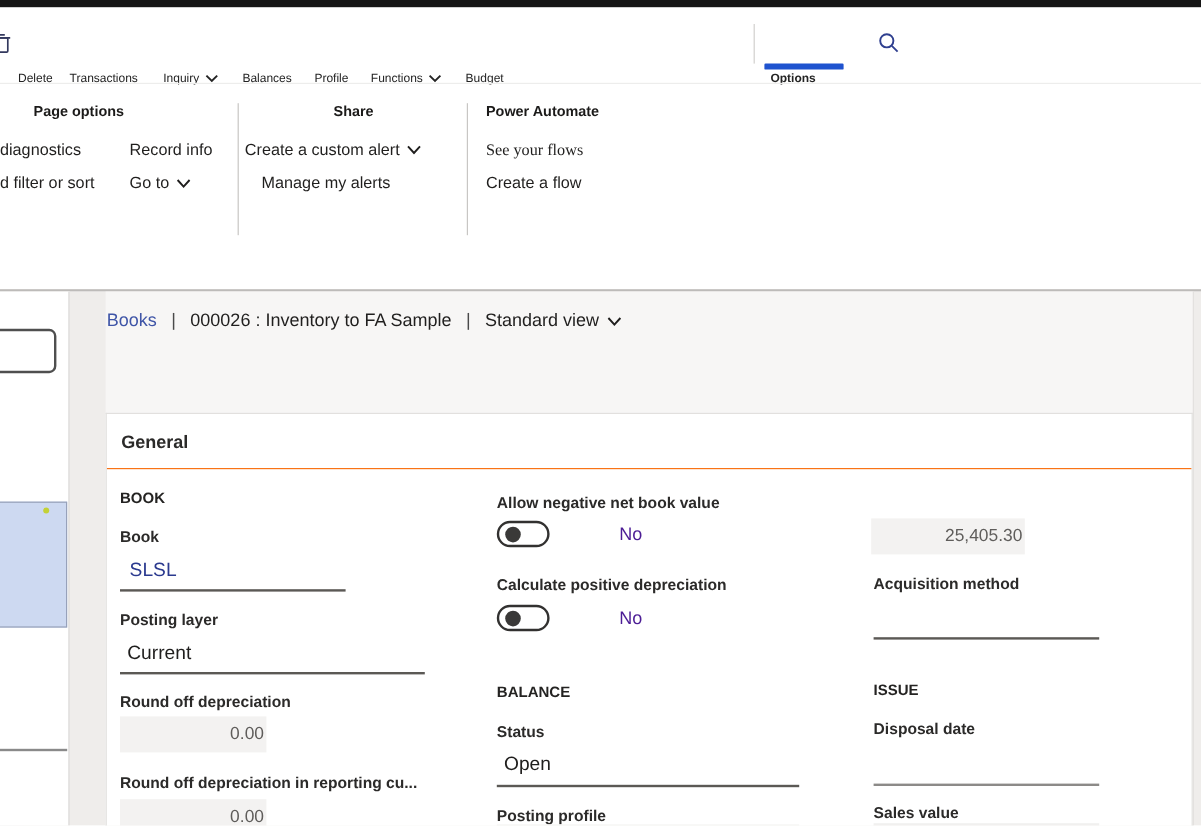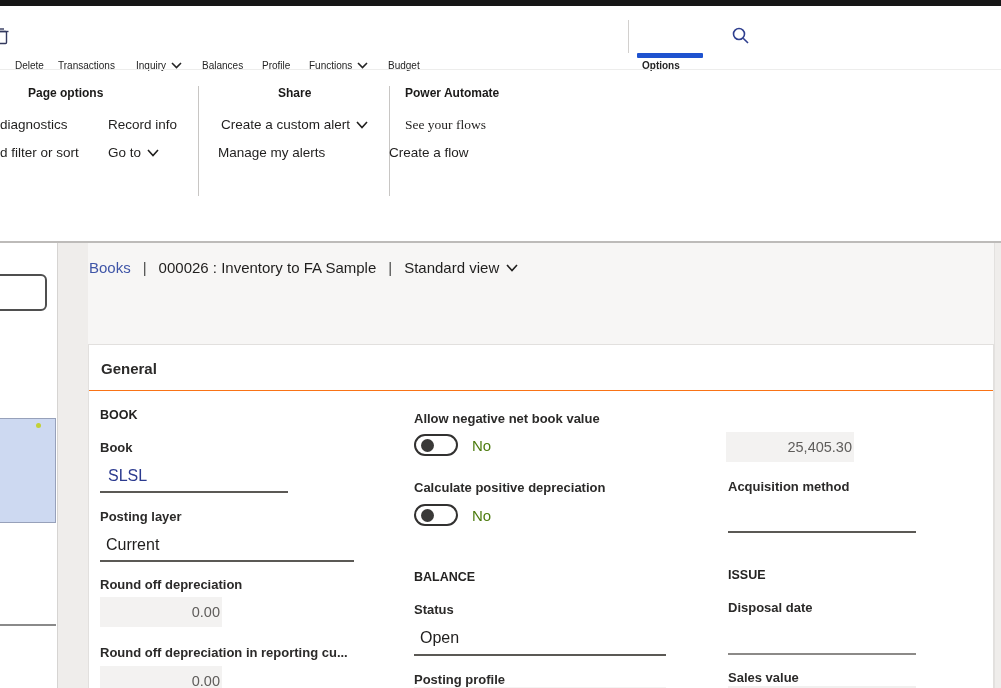--- a/index.html
+++ b/index.html
@@ -49,21 +49,21 @@
   .val{font-size:16px;color:#1f1e1d;white-space:nowrap;}
   .val.link{color:#2b3a8f;}
   .u-line{height:2px;background:#5b5955;}
   .u-line.light{background:#8c8a88;height:1.5px;}
   .ro-box{background:#f3f2f1;height:30px;line-height:30px;text-align:right;padding-right:2px;box-sizing:border-box;font-size:14.5px;color:#5f5d5b;}
   .ro-sliver{background:#f1f0ef;height:30px;}
 
   
   .toggle{width:44px;height:22px;border:2px solid #323130;border-radius:12px;background:#fff;box-sizing:border-box;cursor:pointer;}
   .knob{position:absolute;left:5px;top:2.5px;width:13px;height:13px;border-radius:50%;background:#3a3938;}
-  .tog-lbl{font-size:15px;color:#4d7c0f;}
+  .tog-lbl{font-size:15px;color:#4c1d95;margin-left:44px;}
 
   svg{display:block;}
 </style>
 </head>
 <body>
 
 <div class="screen">
 
   <div class="abs topstrip"></div>
 
@@ -133,39 +133,39 @@
     <span class="chev">
       <svg width="12" height="8" viewBox="0 0 12 8">
           <polyline points="1,1 6,6.5 11,1" fill="none" stroke="#201f1e" stroke-width="1.6"></polyline>
         </svg>
     </span>
   </div>
 
   <div class="abs vdiv" style="left:198px;top:86px;height:110px;background:#c8c6c4;"></div>
 
   <div class="abs rib-header" style="left:278px;">Share</div>
-  <div class="abs rib-item" style="left:221px;top:117px;">
+  <div class="abs rib-item" style="left:204px;top:117px;">
     <span>Create a custom alert</span>
     <span class="chev">
       <svg width="12" height="8" viewBox="0 0 12 8">
           <polyline points="1,1 6,6.5 11,1" fill="none" stroke="#201f1e" stroke-width="1.6"></polyline>
         </svg>
     </span>
   </div>
   <div class="abs rib-item" style="left:218px;top:145px;">
     <span>Manage my alerts</span>
   </div>
 
   <div class="abs vdiv" style="left:389px;top:86px;height:110px;background:#c8c6c4;"></div>
 
   <div class="abs rib-header" style="left:405px;">Power Automate</div>
   <div class="abs rib-item" style="left:405px;top:117px;font-family:Liberation Serif, serif;">
     <span>See your flows</span>
   </div>
-  <div class="abs rib-item" style="left:389px;top:145px;">
+  <div class="abs rib-item" style="left:405px;top:145px;">
     <span>Create a flow</span>
   </div>
 
   <div class="abs ribbon-border"></div>
 
   <div class="abs content-bg"></div>
   <div class="abs main-panel"></div>
   <div class="abs right-hairline"></div>
 
   <div class="abs left-panel">

